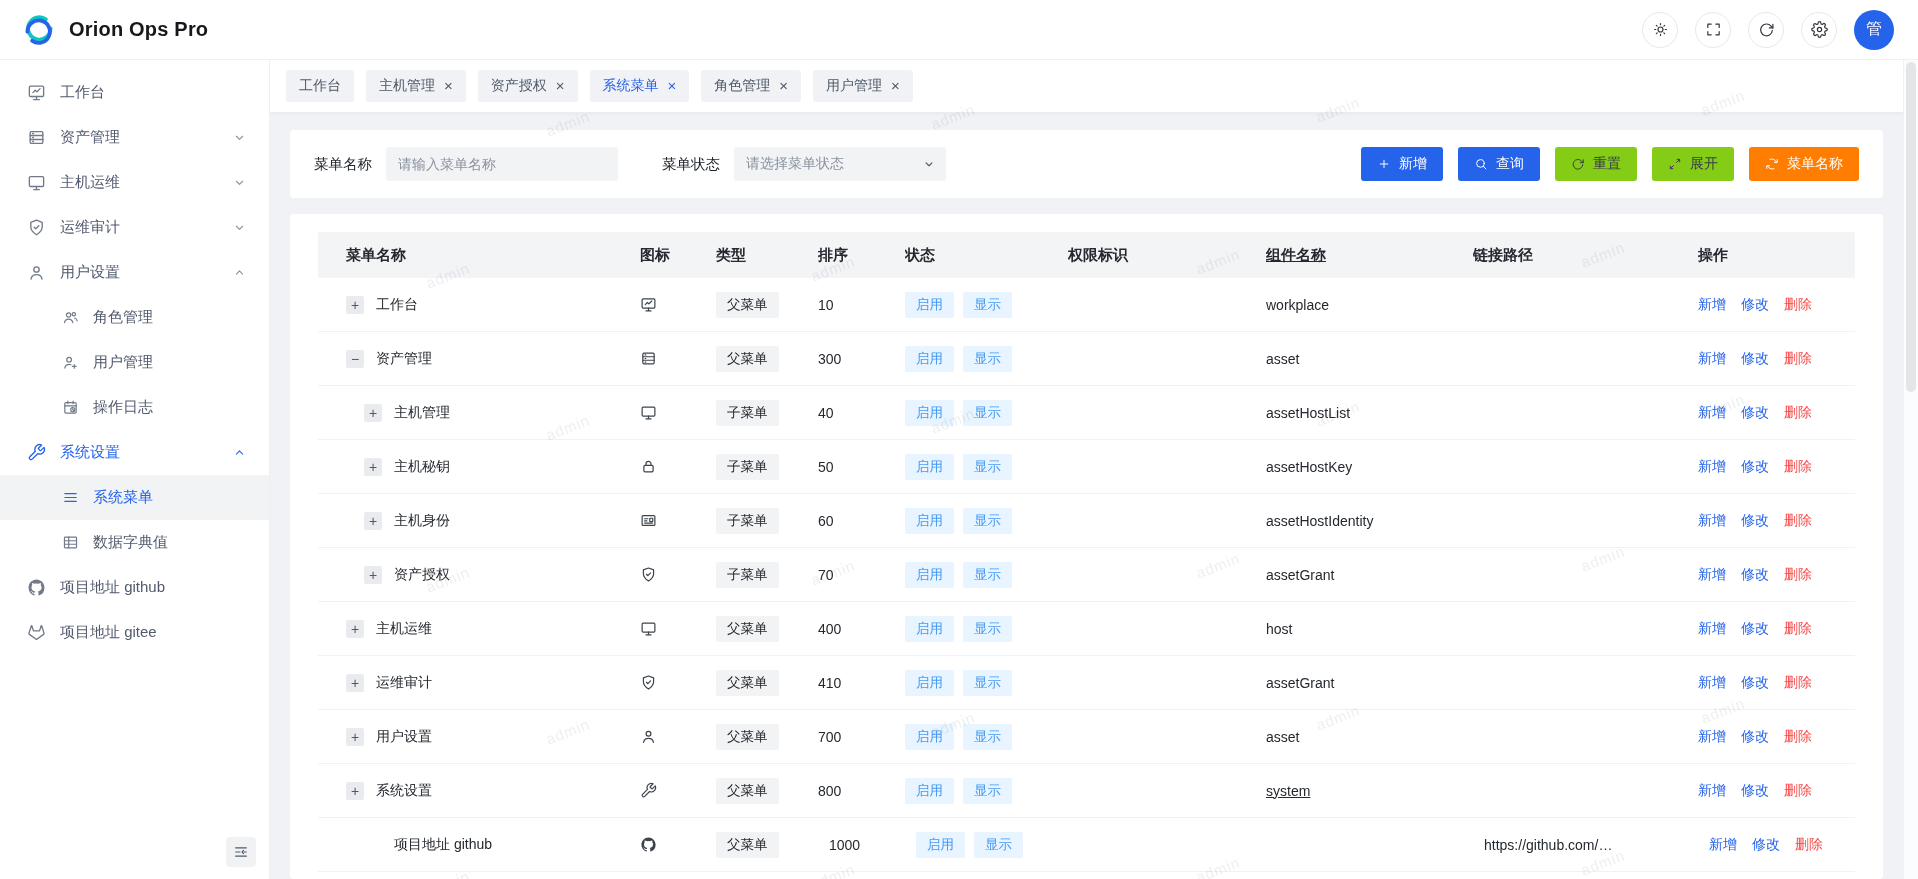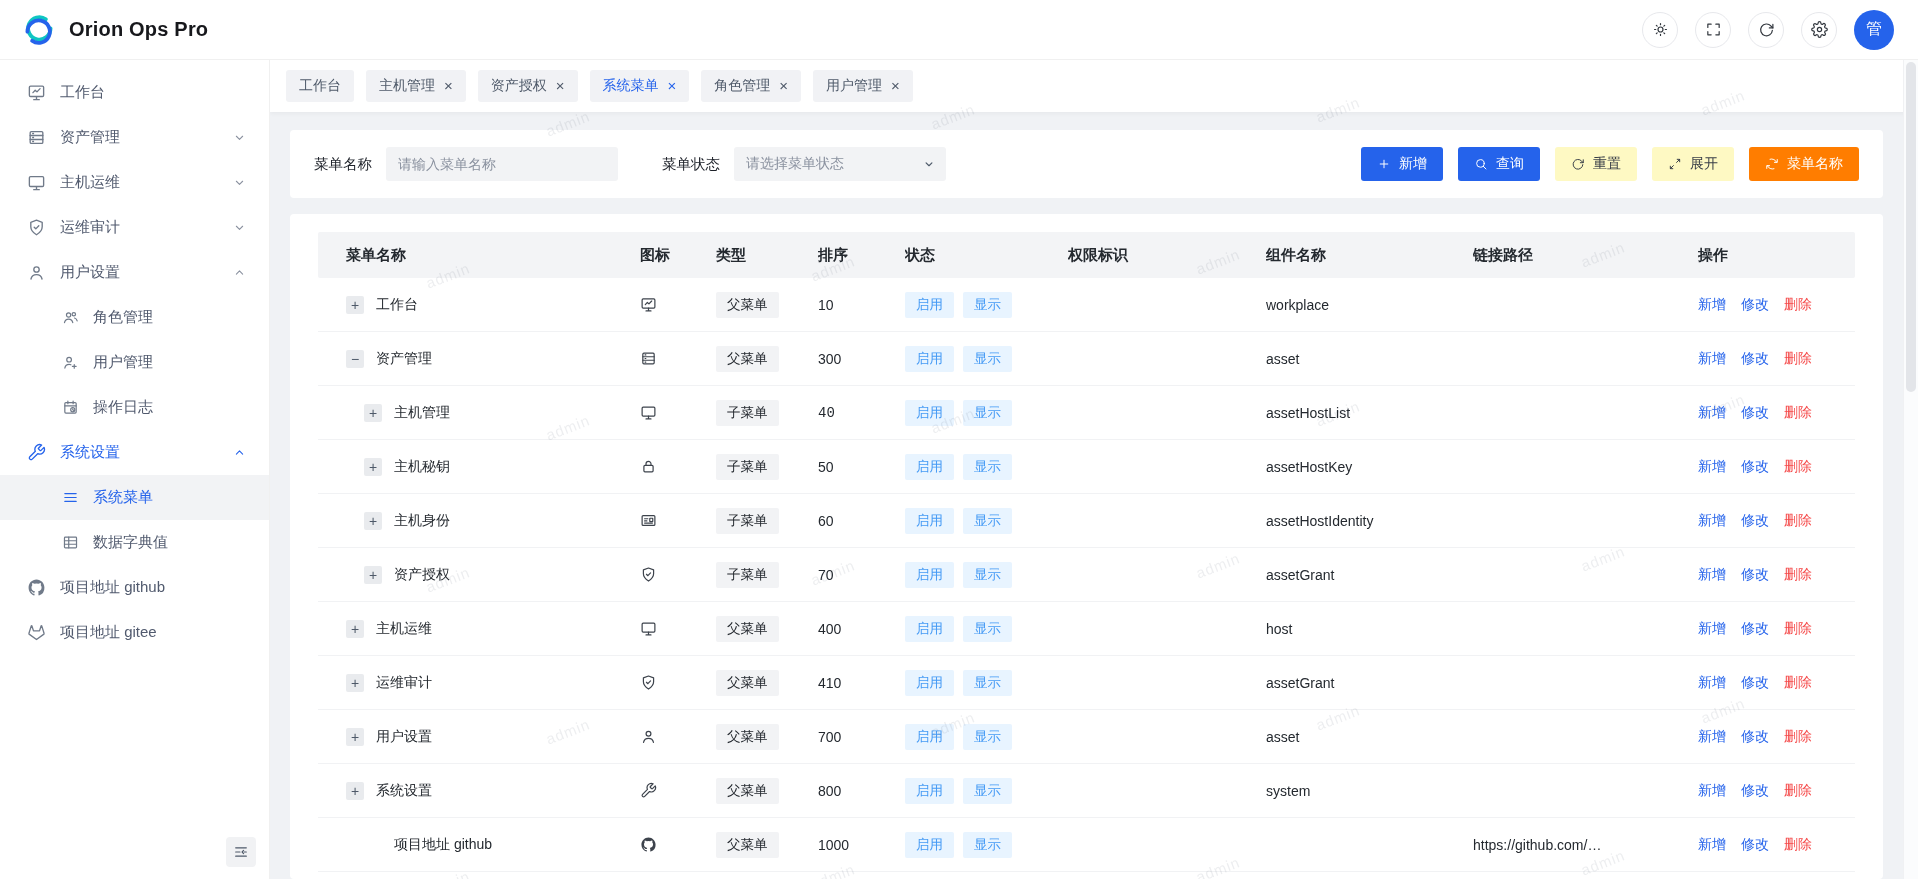--- a/index.html
+++ b/index.html
@@ -65,21 +65,21 @@
   .f-select { width:212px; height:34px; background:#f2f3f5; border-radius:3px; display:flex;
     align-items:center; justify-content:space-between; padding:0 10px 0 12px; color:#8a919f;
     font-size:14px; cursor:pointer; }
   .f-select svg { width:14px; height:14px; color:#4e5969; }
   .f-buttons { margin-left:auto; display:flex; gap:15px; }
   .btn { height:34px; border-radius:3px; padding:0 16px; font-size:14px; display:flex;
     align-items:center; gap:8px; border:none; cursor:pointer; white-space:nowrap;
     font-family:"Liberation Sans","DejaVu Sans",sans-serif; }
   .btn svg { width:14px; height:14px; }
   .btn.primary { background:var(--primary,#2563eb); color:#fff; }
-  .btn.default { background:#fef9c3; color:#383e47; }
+  .btn.default { background:#84cc16; color:#383e47; }
   .btn.warning { background:var(--warning,#ff7d00); color:#fff; }
 
   .table-card { flex:1; padding:18px 28px 0; overflow:hidden; }
   .t-header { display:flex; align-items:center; background:#f3f4f6; border-radius:2px;
     height:46px; font-size:15px; font-weight:600; color:#24292f; }
   .t-row { display:flex; align-items:center; height:54px; border-bottom:1px solid #f1f2f4;
     font-size:14px; color:#24292f; }
   .cell { flex-shrink:0; display:flex; align-items:center; padding-right:8px; overflow:hidden; }
   .cell.grow { flex:1 1 auto; }
   .expand-box { width:18px; height:18px; border-radius:2px; background:#e9ebee; color:#4e5969;
@@ -341,21 +341,21 @@
       </section>
 
       <section class="card table-card">
         <div class="t-header" id="t-header">
             <div class="cell" style="width: 322px; padding-left: 28px;">菜单名称</div>
             <div class="cell" style="width: 76px;">图标</div>
             <div class="cell" style="width: 102px;">类型</div>
             <div class="cell" style="width: 87px;">排序</div>
             <div class="cell" style="width: 163px;">状态</div>
             <div class="cell" style="width: 198px;">权限标识</div>
-            <div class="cell" style="width: 207px;">组件名称</div>
+            <div class="cell" style="width: 207px; text-decoration: underline;">组件名称</div>
             <div class="cell" style="width: 225px;">链接路径</div>
             <div class="cell grow">操作</div>
           </div>
         <div id="t-body">
             <div class="t-row">
               <div class="cell" style="width: 322px; padding-left: 28px;">
                 <div class="expand-box">+</div>
                 <span class="row-name ellip">工作台</span>
               </div>
               <div class="cell" style="width: 76px;">
@@ -421,21 +421,21 @@
               </div>
               <div class="cell" style="width: 76px;">
                 <svg viewBox="0 0 24 24" fill="none" stroke="currentColor" stroke-width="1.7" stroke-linecap="round" stroke-linejoin="round" class="row-icon">
                   <rect x="3" y="4.5" width="18" height="12.5" rx="1.5"></rect>
                   <path d="M8.5 21h7M12 17.2V21"></path>
                 </svg>
               </div>
               <div class="cell" style="width: 102px;">
                 <span class="tag">子菜单</span>
               </div>
-              <div class="cell" style="width: 87px; font-family: Liberation Mono, monospace;">40</div>
+              <div class="cell" style="width: 87px;">40</div>
               <div class="cell status-cell" style="width: 163px;">
                 <span class="tag blue">启用</span>
                 <span class="tag blue">显示</span>
               </div>
               <div class="cell ellip" style="width: 198px;"></div>
               <div class="cell ellip" style="width: 207px;">assetHostList</div>
               <div class="cell" style="width: 225px;">
                 <span class="ellip"></span>
               </div>
               <div class="cell grow">
@@ -637,21 +637,21 @@
               </div>
               <div class="cell" style="width: 102px;">
                 <span class="tag">父菜单</span>
               </div>
               <div class="cell" style="width: 87px; text-align: center;">800</div>
               <div class="cell status-cell" style="width: 163px;">
                 <span class="tag blue">启用</span>
                 <span class="tag blue">显示</span>
               </div>
               <div class="cell ellip" style="width: 198px;"></div>
-              <div class="cell ellip" style="width: 207px;">system</div>
+              <div class="cell ellip" style="width: 207px; text-decoration: underline;">system</div>
               <div class="cell" style="width: 225px;">
                 <span class="ellip"></span>
               </div>
               <div class="cell grow">
                 <a class="act">新增</a>
                 <a class="act">修改</a>
                 <a class="act danger">删除</a>
               </div>
             </div>
             <div class="t-row">
@@ -659,21 +659,21 @@
                 <span class="row-name ellip" style="margin-left: 0px;">项目地址 github</span>
               </div>
               <div class="cell" style="width: 76px;">
                 <svg viewBox="0 0 24 24" fill="none" stroke="currentColor" stroke-width="1.7" stroke-linecap="round" stroke-linejoin="round" class="row-icon">
                   <path fill="currentColor" stroke="none" d="M12 2C6.48 2 2 6.58 2 12.25c0 4.53 2.87 8.37 6.84 9.73.5.09.68-.22.68-.49 0-.24-.01-.87-.01-1.7-2.78.62-3.37-1.37-3.37-1.37-.45-1.18-1.11-1.5-1.11-1.5-.91-.63.07-.62.07-.62 1 .07 1.53 1.06 1.53 1.06.9 1.57 2.36 1.12 2.94.85.09-.67.35-1.12.63-1.38-2.22-.26-4.56-1.14-4.56-5.07 0-1.12.39-2.03 1.03-2.75-.1-.26-.45-1.3.1-2.7 0 0 .84-.28 2.75 1.05a9.3 9.3 0 0 1 5 0c1.91-1.33 2.75-1.05 2.75-1.05.55 1.4.2 2.44.1 2.7.64.72 1.03 1.63 1.03 2.75 0 3.94-2.34 4.8-4.57 5.06.36.32.68.94.68 1.9 0 1.37-.01 2.47-.01 2.81 0 .27.18.59.69.49A10.05 10.05 0 0 0 22 12.25C22 6.58 17.52 2 12 2z"></path>
                 </svg>
               </div>
               <div class="cell" style="width: 102px;">
                 <span class="tag">父菜单</span>
               </div>
-              <div class="cell" style="width: 87px;">1000</div>
+              <div class="cell" style="width: 87px; margin-left: 11px;">1000</div>
               <div class="cell status-cell" style="width: 163px;">
                 <span class="tag blue">启用</span>
                 <span class="tag blue">显示</span>
               </div>
               <div class="cell ellip" style="width: 198px;"></div>
               <div class="cell ellip" style="width: 207px;"></div>
               <div class="cell" style="width: 225px;">
                 <span class="ellip">https://github.com/…</span>
               </div>
               <div class="cell grow">

